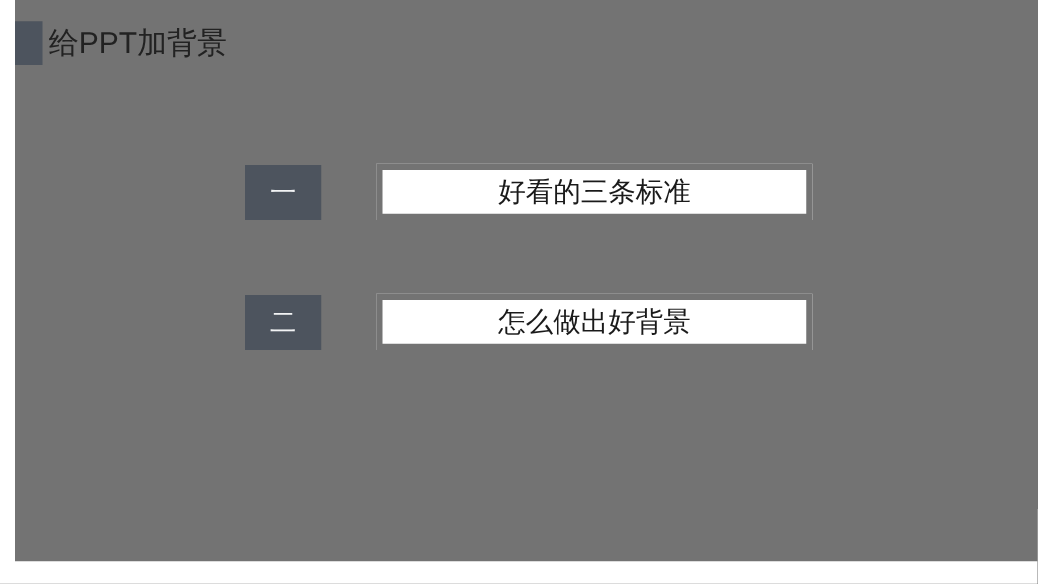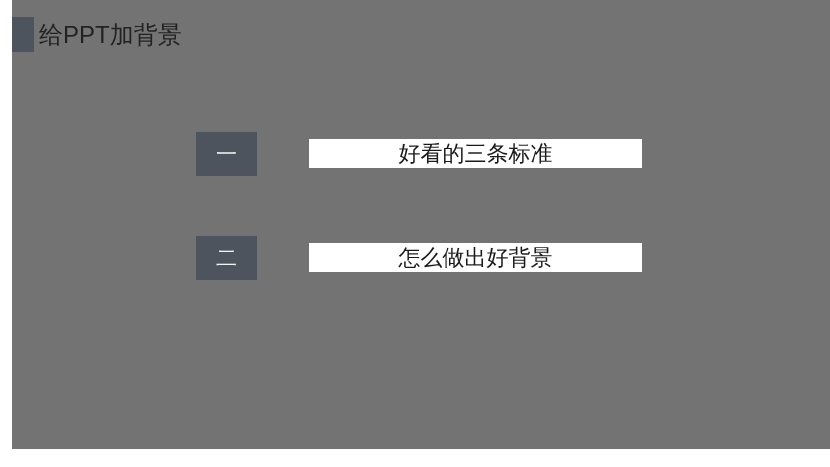--- a/index.html
+++ b/index.html
@@ -88,21 +88,21 @@
     color: #f2f3f4;
     font-family: "DejaVu Sans", "Liberation Sans", sans-serif;
   }
 
   .text-box {
     position: absolute;
     left: 105px;
     top: 0px;
     width: 349px;
     height: 45px;
-    border: 8px solid #737373;
+    border: 5px solid #737373;
     background: #ffffff;
     box-sizing: border-box;
     display: flex;
     align-items: center;
     justify-content: center;
   }
   .text-box-label {
     font-size: 22px;
     line-height: 1;
     color: #1a1a1a;

